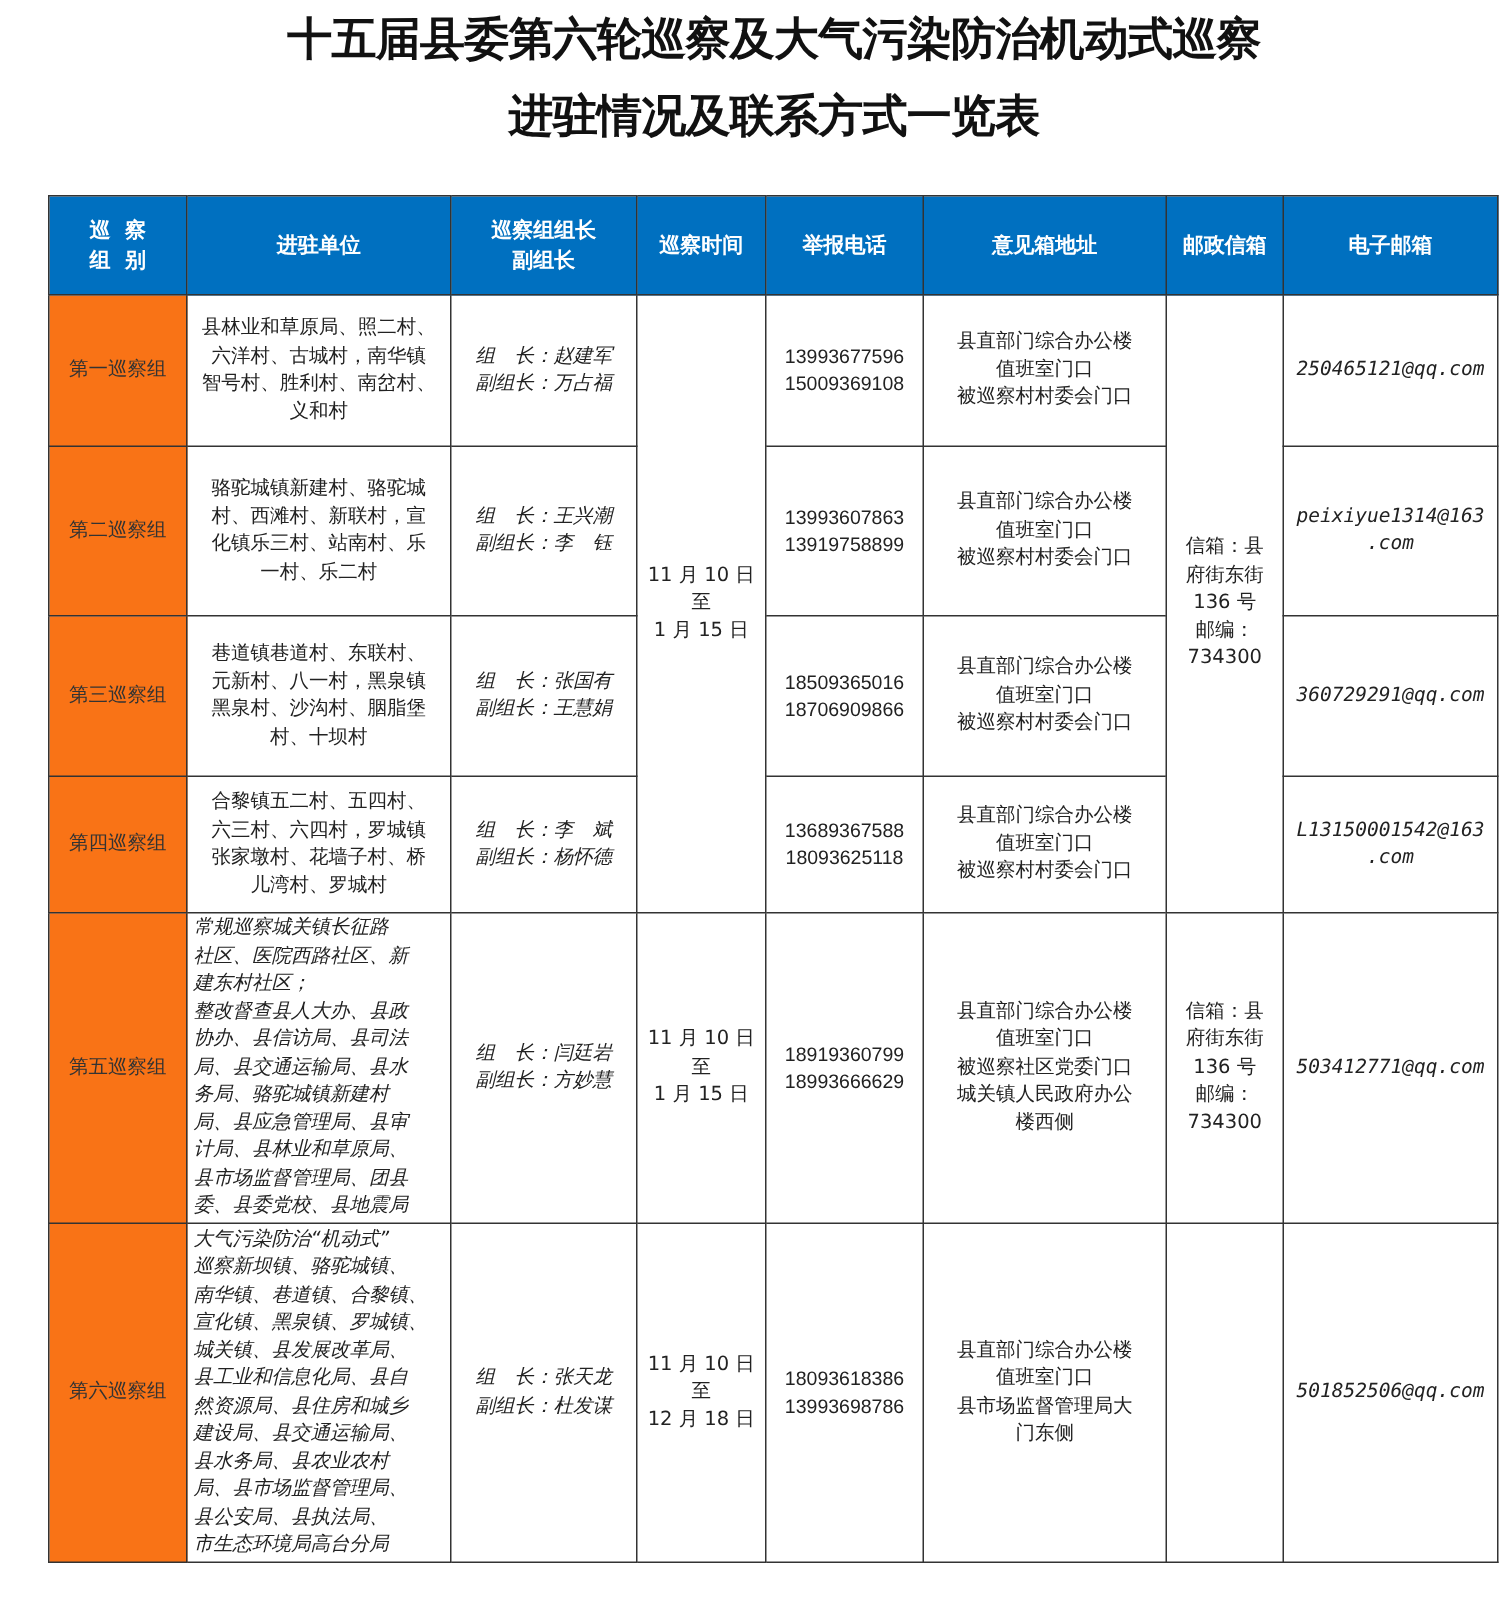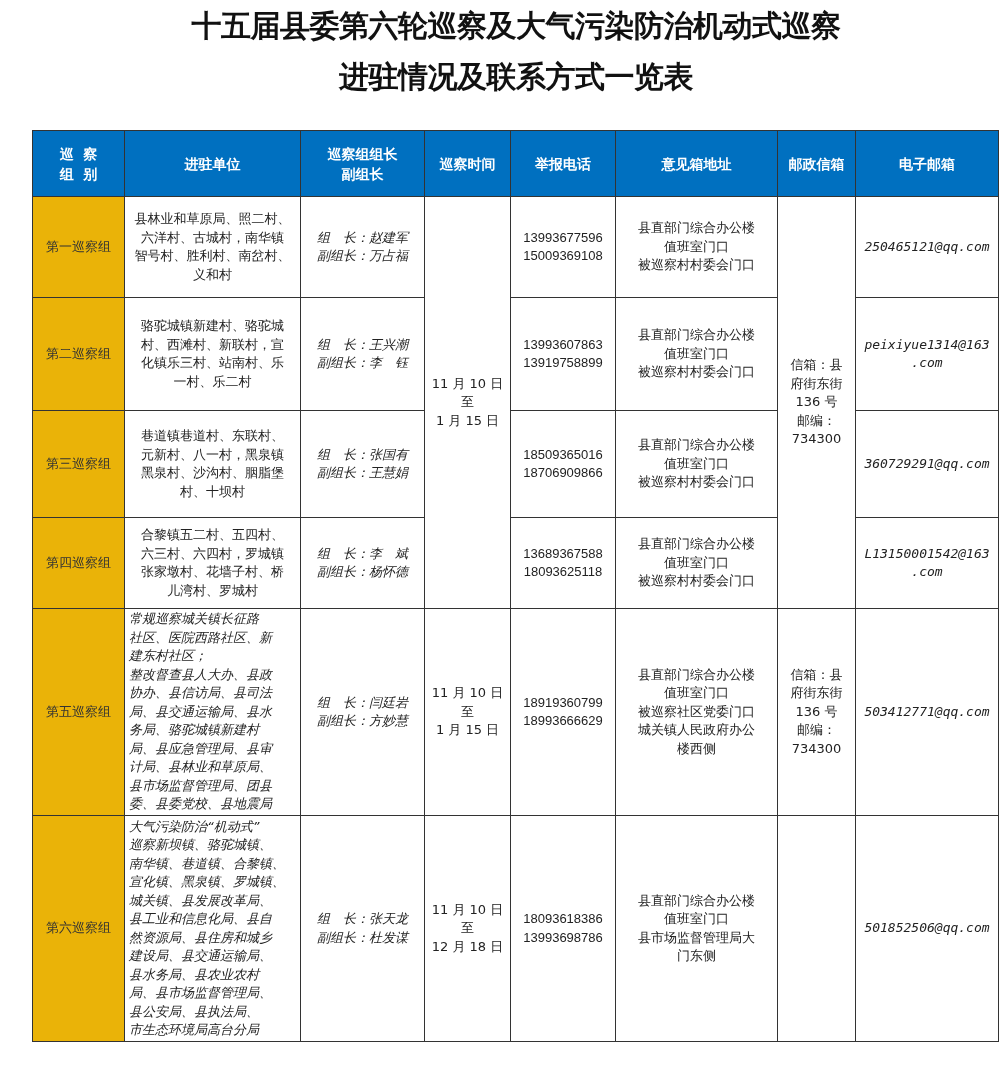--- a/index.html
+++ b/index.html
@@ -9,21 +9,21 @@
              font-family: "DejaVu Serif", "Liberation Serif", serif; font-weight: bold;
              font-size: 30px; color: #111; letter-spacing: -0.5px; padding-left: 16px; }
     .title.l1 { top: 6px; }
     .title.l2 { top: 57px; }
     table.grid { position: absolute; left: 32px; top: 130px; border-collapse: collapse;
                  table-layout: fixed; width: 966px; }
     table.grid td, table.grid th { border: 1.5px solid #333; text-align: center;
                  vertical-align: middle; padding: 0 4px; font-size: 13px; line-height: 18.5px; }
     table.grid th { background: #0070C0; color: #ffffff; font-weight: bold; font-size: 14px;
                     line-height: 20px; }
-    td.group { background: #eab308; color: #333; font-size: 13.5px; }
+    td.group { background: #f97316; color: #333; font-size: 13.5px; }
     td.units { text-align: center; padding: 0 6px; }
     td.units.left { text-align: left; font-style: italic; }
     td.leaders { text-align: left; padding-left: 7px; font-style: italic; }
     td.phone { font-family: "Liberation Sans", sans-serif; font-size: 13px; }
     td.email { font-family: "DejaVu Sans Mono", "Liberation Mono", monospace; font-size: 12px; font-style: italic; }
     .line { display: block; }
     .nb { white-space: pre; }
   </style>
 </head>
 <body>

